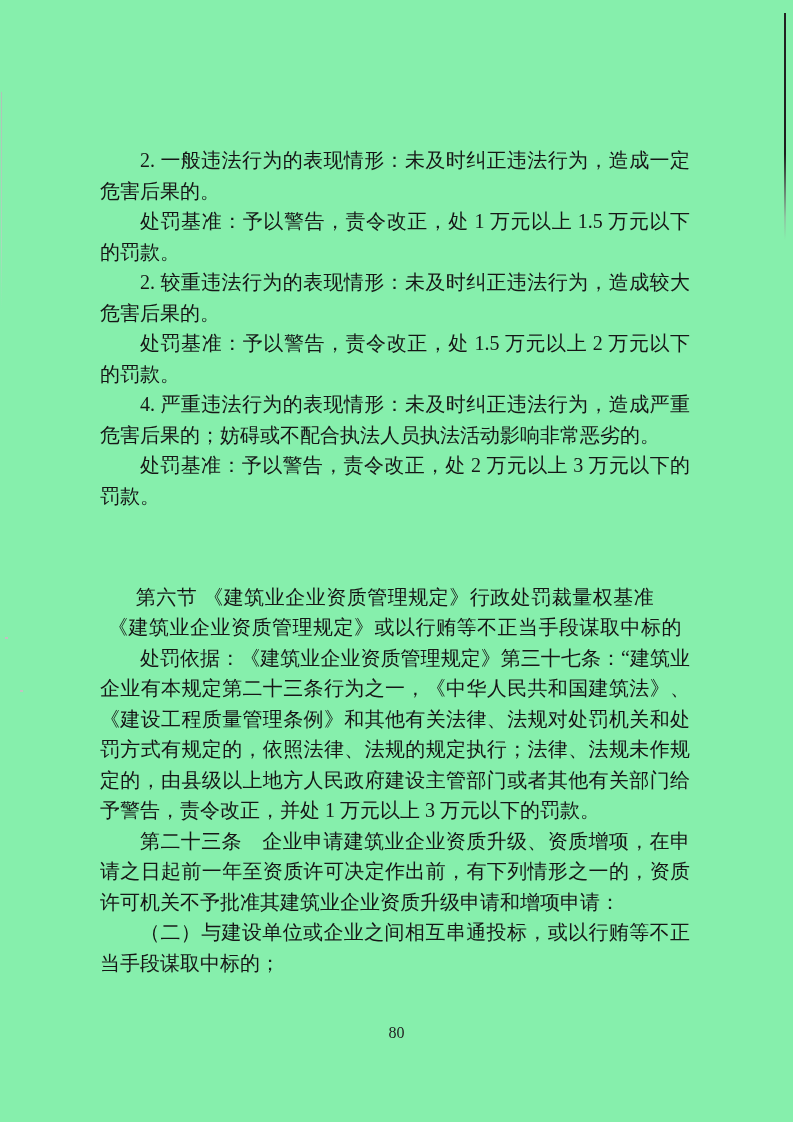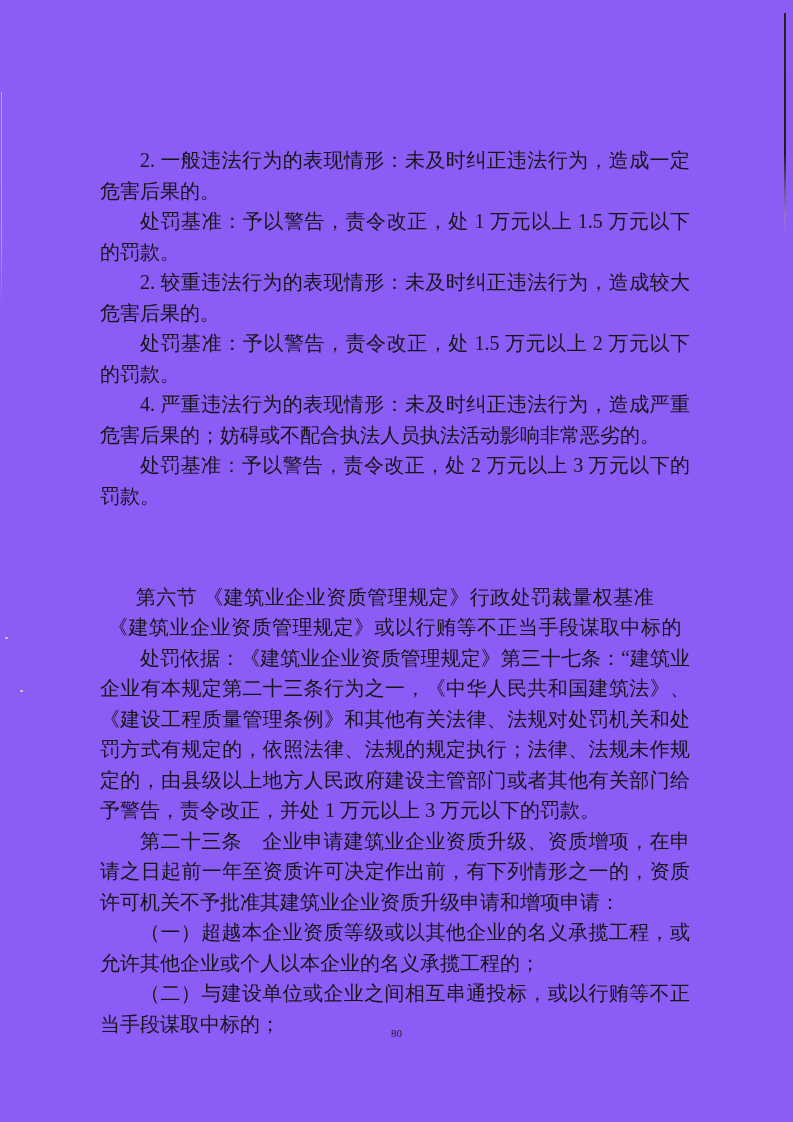--- a/index.html
+++ b/index.html
@@ -1,21 +1,21 @@
 <!DOCTYPE html>
 <html><head>
 <meta charset="utf-8">
 <style>
   html, body { margin: 0; padding: 0; background: #e8e8e8; }
   .page {
     position: relative;
     width: 793px;
     height: 1122px;
     margin: 0 auto;
-    background: #8b5cf6;
+    background: #86efac;
     overflow: hidden;
     font-family: "Liberation Serif", serif;
     color: #161616;
   }
   .content {
     position: absolute;
     left: 100px;
     top: 145px;
     width: 590px;
     font-size: 20px;
@@ -39,21 +39,21 @@
   .bold-lead {
     font-weight: 400;
     font-family: "Liberation Sans", sans-serif;
   }
   .page-number {
     position: absolute;
     left: 0;
     top: 1023px;
     width: 100%;
     text-align: center;
-    font-size: 11px;
+    font-size: 16px;
     line-height: 20px;
     color: #222;
   }
   
   .scan-line-right {
     position: absolute;
     right: 7px;
     top: 13px;
     width: 2px;
     height: 227px;
@@ -92,18 +92,17 @@
       <p class="para"><span class="bold-lead">处罚基准：</span><span>予以警告，责令改正，处 1 万元以上 1.5 万元以下的罚款。</span></p>
       <p class="para"><span>2. 较重违法行为的表现情形：未及时纠正违法行为，造成较大危害后果的。</span></p>
       <p class="para"><span class="bold-lead">处罚基准：</span><span>予以警告，责令改正，处 1.5 万元以上 2 万元以下的罚款。</span></p>
       <p class="para"><span>4. 严重违法行为的表现情形：未及时纠正违法行为，造成严重危害后果的；妨碍或不配合执法人员执法活动影响非常恶劣的。</span></p>
       <p class="para"><span class="bold-lead">处罚基准：</span><span>予以警告，责令改正，处 2 万元以上 3 万元以下的罚款。</span></p>
       <p class="spacer"></p>
       <p class="heading"><span class="bold-lead">第六节 《建筑业企业资质管理规定》行政处罚裁量权基准</span></p>
       <p class="heading"><span class="bold-lead">《建筑业企业资质管理规定》或以行贿等不正当手段谋取中标的</span></p>
       <p class="para"><span class="bold-lead">处罚依据：</span><span>《建筑业企业资质管理规定》第三十七条：“建筑业企业有本规定第二十三条行为之一，《中华人民共和国建筑法》、《建设工程质量管理条例》和其他有关法律、法规对处罚机关和处罚方式有规定的，依照法律、法规的规定执行；法律、法规未作规定的，由县级以上地方人民政府建设主管部门或者其他有关部门给予警告，责令改正，并处 1 万元以上 3 万元以下的罚款。</span></p>
       <p class="para"><span>第二十三条　企业申请建筑业企业资质升级、资质增项，在申请之日起前一年至资质许可决定作出前，有下列情形之一的，资质许可机关不予批准其建筑业企业资质升级申请和增项申请：</span></p>
-      <p class="para"><span>（一）超越本企业资质等级或以其他企业的名义承揽工程，或允许其他企业或个人以本企业的名义承揽工程的；</span></p>
       <p class="para"><span>（二）与建设单位或企业之间相互串通投标，或以行贿等不正当手段谋取中标的；</span></p>
     </div>
 
   <div class="page-number">80</div>
 </div>
 
 </body></html>

